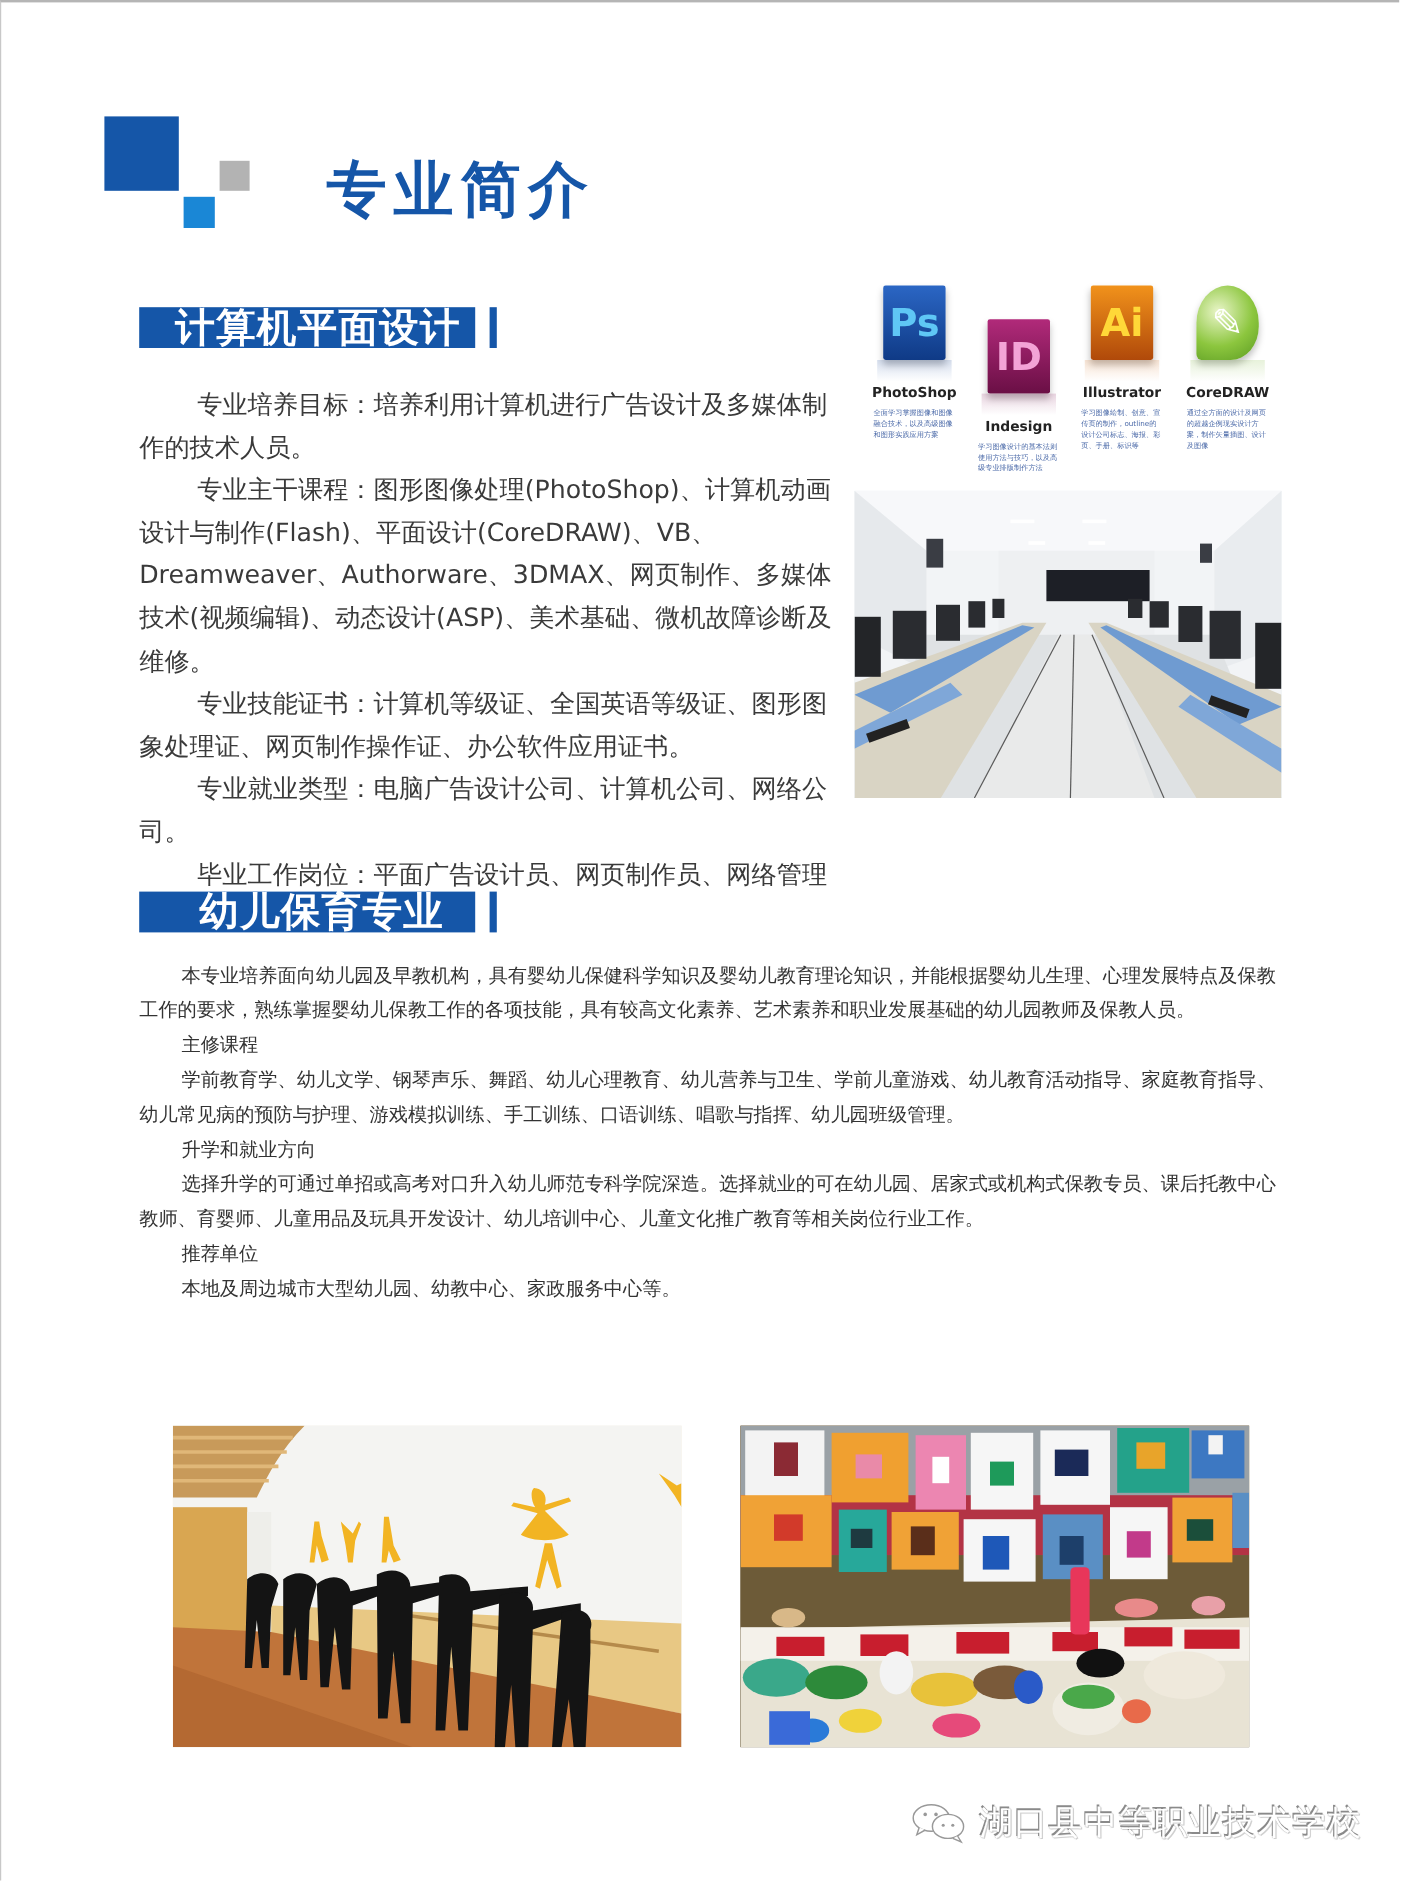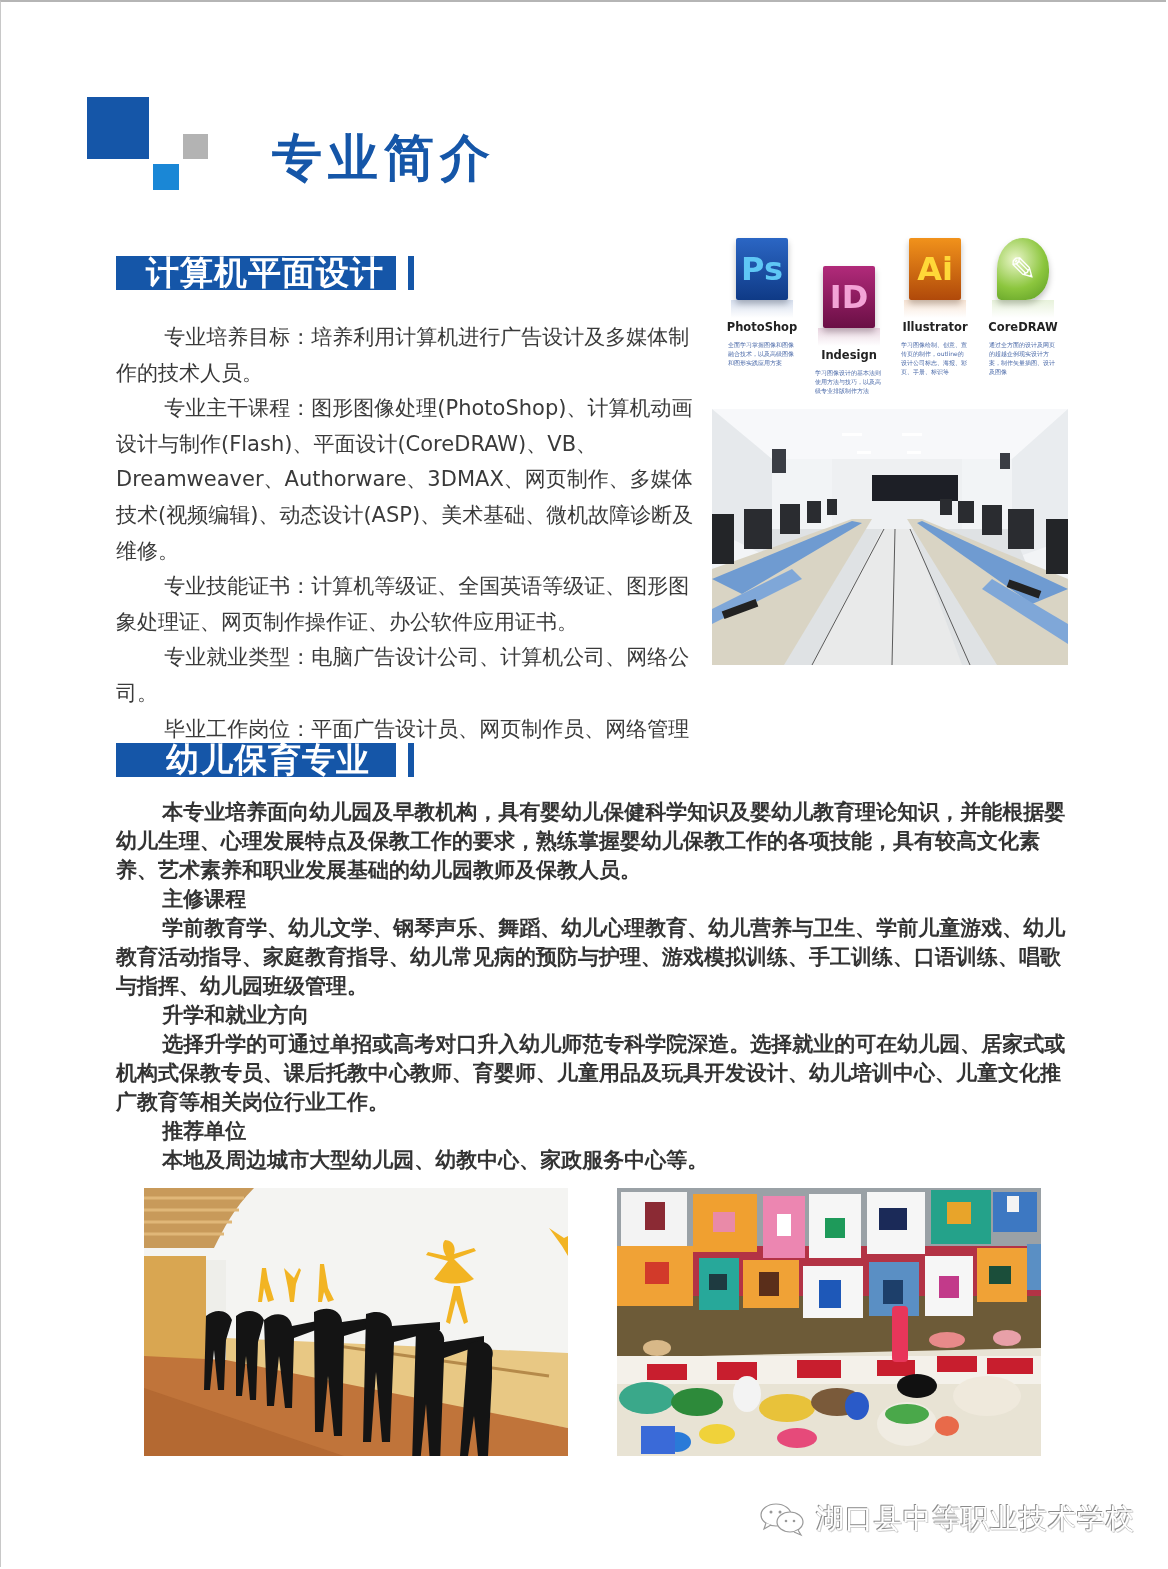--- a/index.html
+++ b/index.html
@@ -52,21 +52,21 @@
     .refl-ai { background: linear-gradient(180deg,#d66a12,transparent); }
     .refl-cd { background: linear-gradient(180deg,#7ab534,transparent); }
 
     
     .photo { position: absolute; overflow: hidden; }
     #photo-lab { left: 712px; top: 409px; width: 356px; height: 256px; background: #e9eef2; }
     #photo-dance { left: 144px; top: 1188px; width: 424px; height: 268px; background: #f3efe6; }
     #photo-crafts { left: 617px; top: 1188px; width: 424px; height: 268px; background: #6b5a3a; }
 
     
-    .s2-text { position: absolute; left: 116px; top: 798px; width: 956px; font-size: 21px; line-height: 29px; color: #333; font-weight: bold; }
+    .s2-text { position: absolute; left: 116px; top: 798px; width: 956px; font-size: 16px; line-height: 29px; color: #333; }
     .s2-text p { margin: 0; }
     .s2-text .ind { text-indent: 2.2em; }
     .s2-text .sub { padding-left: 2.2em; }
 
     
     .watermark { position: absolute; left: 758px; top: 1500px; display: flex; align-items: center; font-family: Liberation Mono, monospace; }
     .wm-text { font-size: 28px; color: #ffffff; letter-spacing: 1px;
       text-shadow: -1px -1px 0 #8a8a8a, 1px 1px 0 #d0d0d0, 0 0 1px #777; }
     .wm-icon { width: 54px; height: 36px; position: relative; margin-right: 4px; }
   </style>

